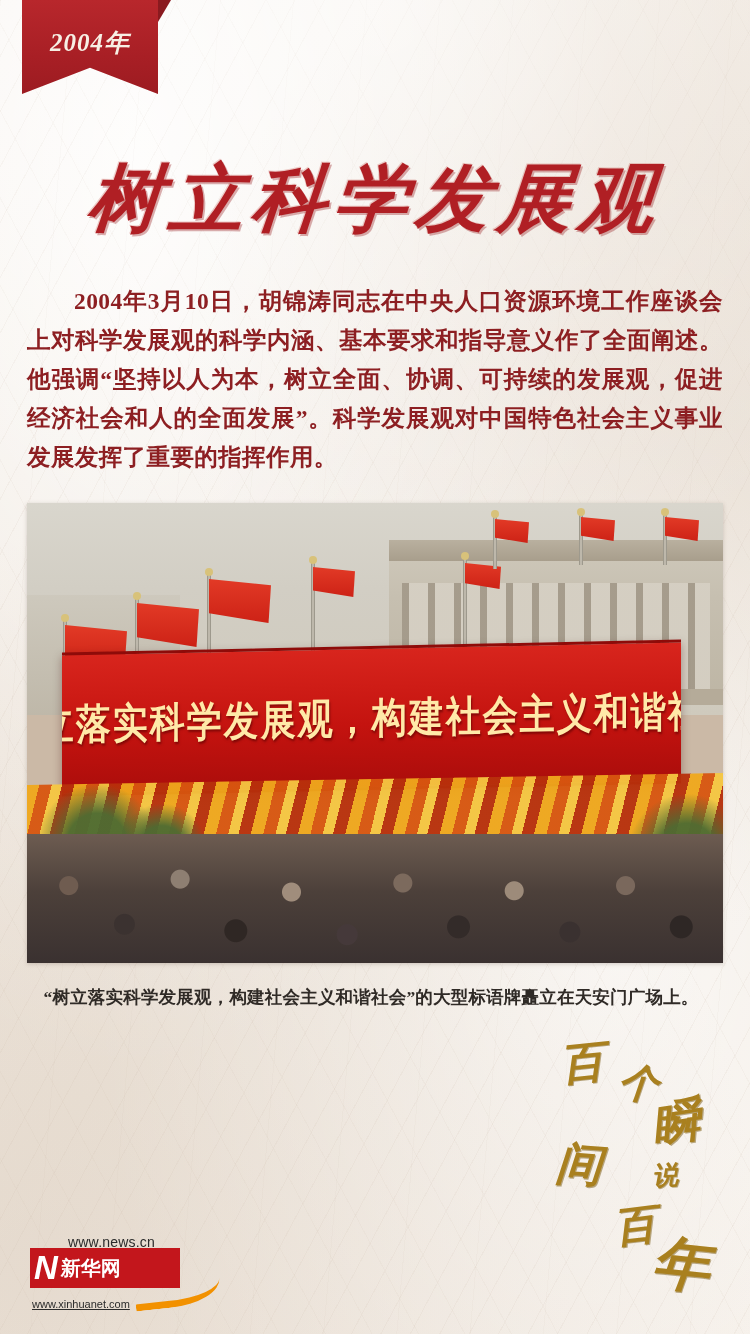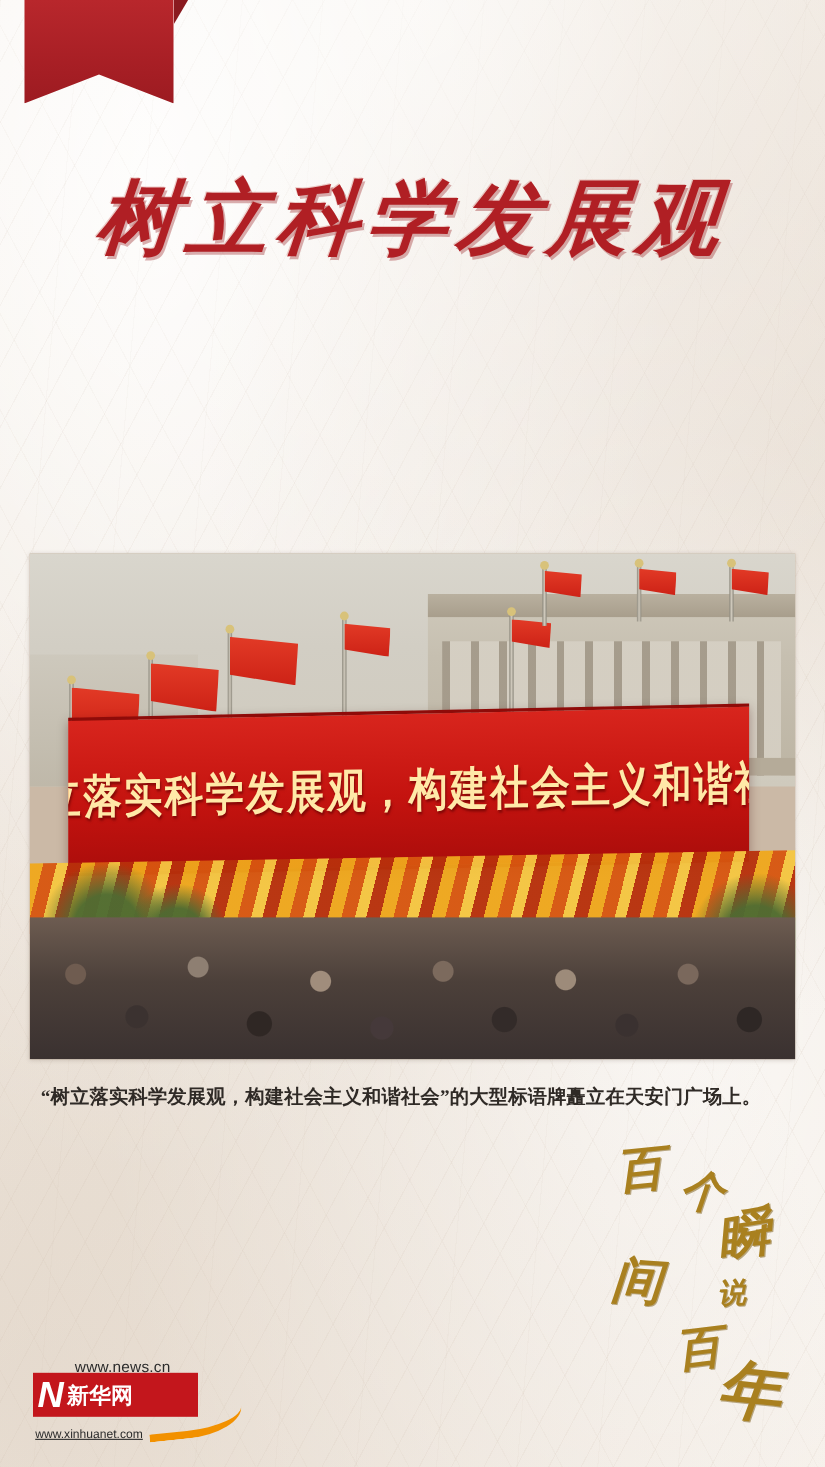--- a/index.html
+++ b/index.html
@@ -271,23 +271,23 @@
     position: absolute;
     width: 120px; height: 120px;
     background: radial-gradient(circle at 50% 50%, #4d6b32 0 35%, rgba(77,107,50,0) 70%);
     border-radius: 50%;
     opacity: .95;
   }
   
   #caption {
     position: absolute;
     top: 985px;
-    left: 37px;
+    left: 23px;
     width: 696px;
-    text-align: left;
+    text-align: center;
     z-index: 5;
     color: #2f2a26;
     font-family: "Liberation Serif", serif;
     font-size: 17.5px;
     font-weight: bold;
     letter-spacing: 0.2px;
   }
 
   
   #seal {
@@ -374,26 +374,28 @@
   }
 </style>
 </head>
 <body>
 
 <div id="page">
 
   <div id="ribbon-tail"></div>
   <div id="ribbon">
     <div class="band"></div>
+    <div class="year">2004年</div>
   </div>
 
   <div id="title">
     <span class="t">树立科学发展观</span>
   </div>
 
+  <div id="body-text">2004年3月10日，胡锦涛同志在中央人口资源环境工作座谈会上对科学发展观的科学内涵、基本要求和指导意义作了全面阐述。他强调“坚持以人为本，树立全面、协调、可持续的发展观，促进经济社会和人的全面发展”。科学发展观对中国特色社会主义事业发展发挥了重要的指挥作用。</div>
 
   <div id="photo-wrap">
     <div id="photo">
       <div class="sky"></div>
       <div class="left-bldg"></div>
 
       <div class="hall">
         <div class="roof"></div>
         <div class="cols"></div>
         <div class="base"></div>

